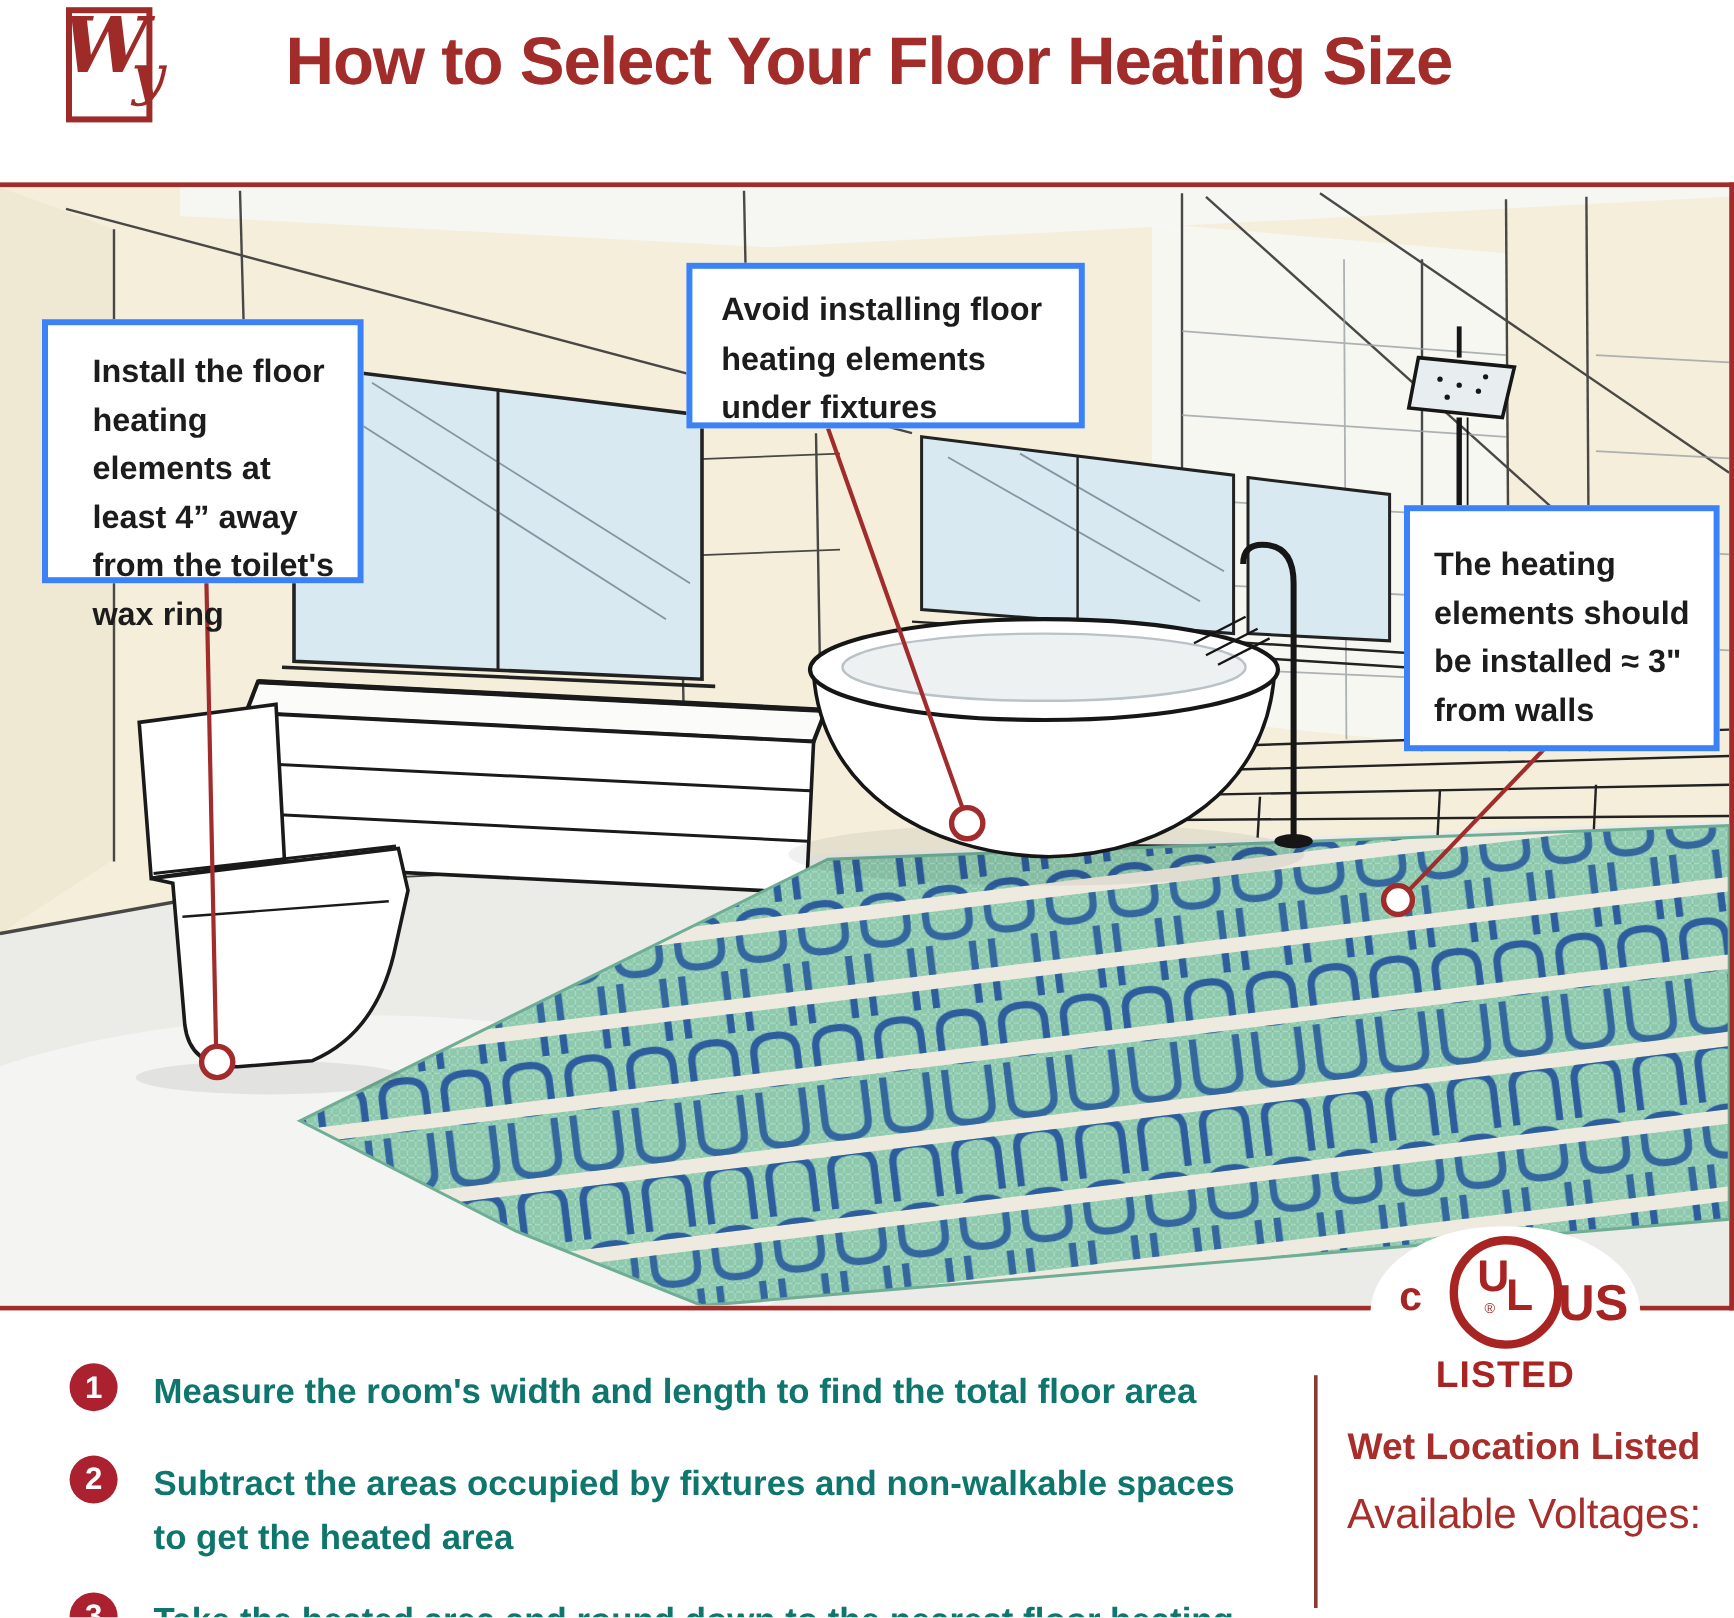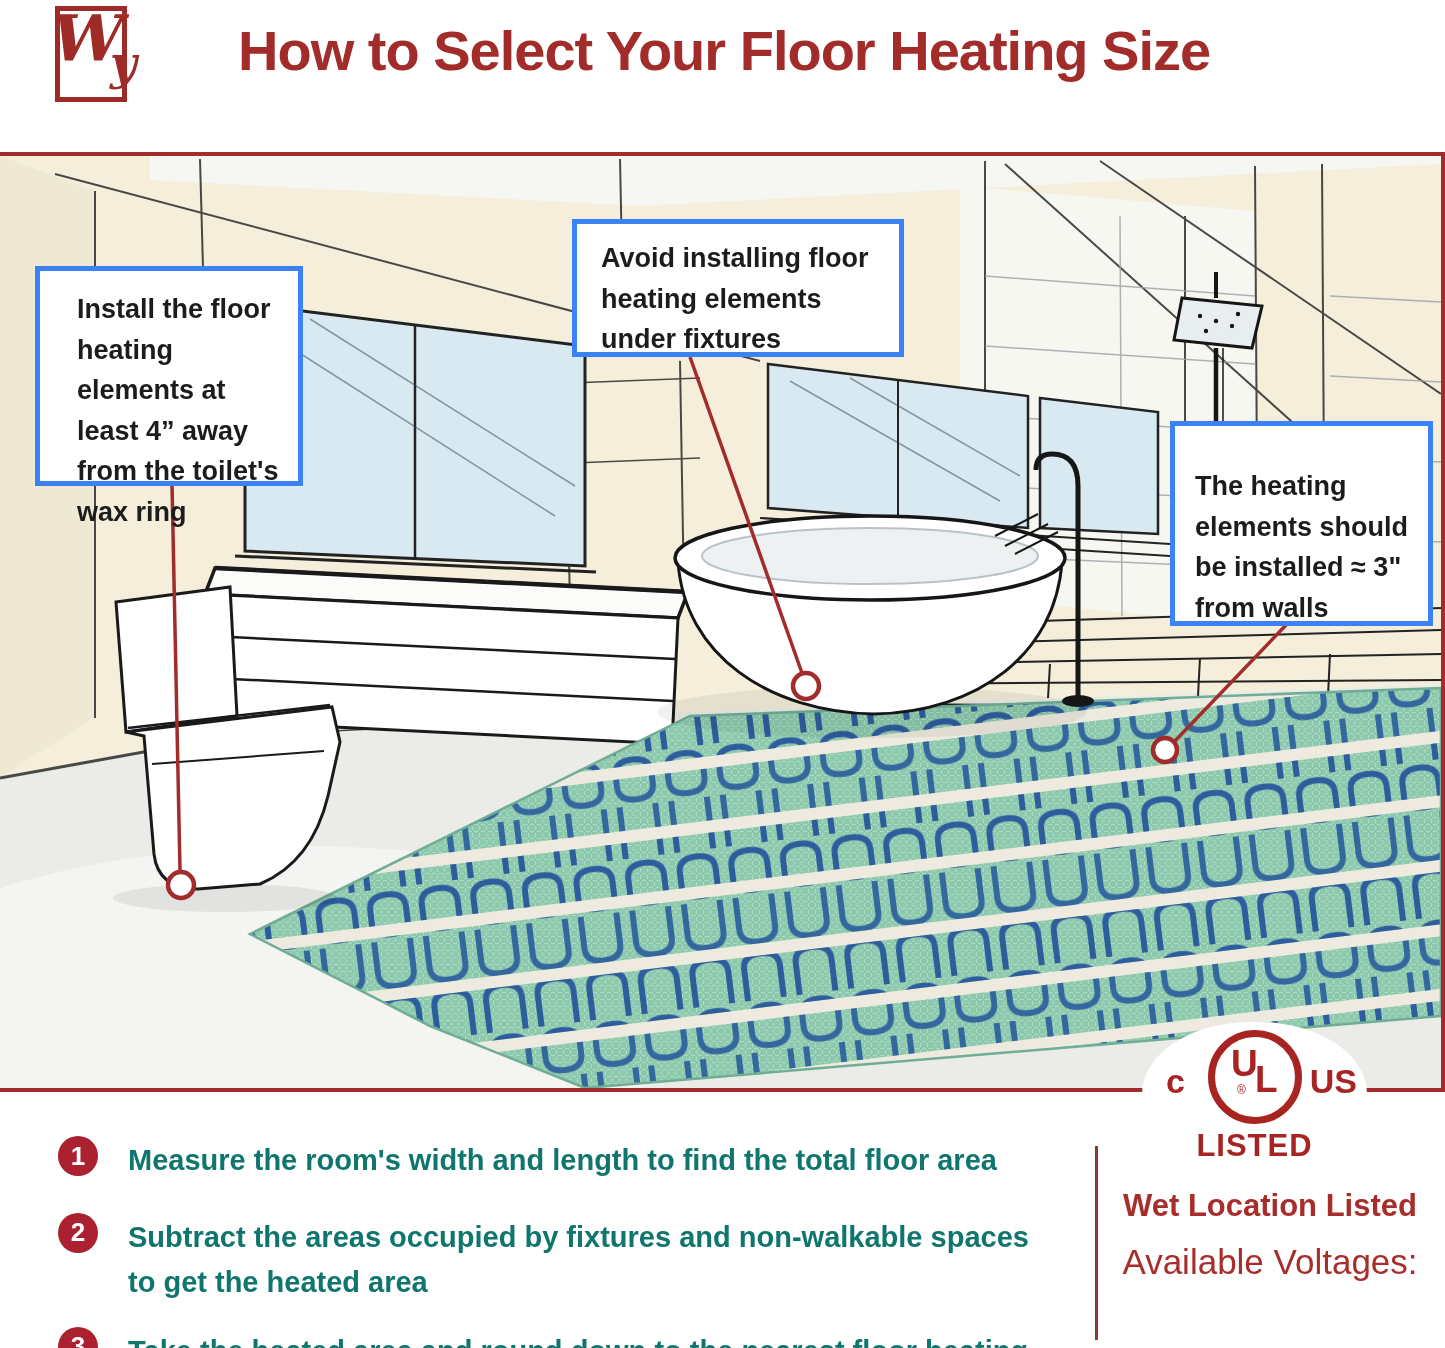--- a/index.html
+++ b/index.html
@@ -16,27 +16,27 @@
   
   .frame{position:absolute;left:0;top:152px;width:1441px;height:932px;
       border-top:4px solid #a22c2a;border-bottom:4px solid #a22c2a;border-right:4px solid #a22c2a;
       background:#f4eedb;}
   .frame svg{position:absolute;left:0;top:0;}
   
   .callout{position:absolute;background:#ffffff;border:5px solid #3b82f6;color:#1c1c1c;
       font-size:27px;line-height:1.5;font-weight:600;box-sizing:border-box;}
   .callout.toilet{left:35px;top:110px;width:268px;height:220px;padding:18px 10px 10px 37px;}
   .callout.fixtures{left:572px;top:63px;width:332px;height:138px;padding:14px 10px 10px 24px;}
-  .callout.walls{left:1170px;top:265px;width:263px;height:205px;padding:40px 8px 8px 20px;}
+  .callout.walls{left:1170px;top:265px;width:263px;height:205px;padding:24px 8px 8px 20px;}
   
   .ul-badge{position:absolute;left:1142px;top:1022px;width:225px;height:150px;background:#fff;
       border-radius:48% 48% 40% 40%;z-index:6;color:#a82423;text-align:center;}
   .ul-row{position:relative;height:102px;}
   .ul-c{position:absolute;left:24px;top:40px;font-size:34px;font-weight:bold;}
-  .ul-us{position:absolute;right:10px;top:40px;font-size:34px;font-weight:bold;}
+  .ul-us{position:absolute;right:10px;top:40px;font-size:42px;font-weight:bold;}
   .ul-circle{position:absolute;left:66px;top:8px;width:80px;height:80px;border:7px solid #a82423;
       border-radius:50%;}
   .ul-u{position:absolute;left:16px;top:6px;font-size:37px;font-weight:bold;}
   .ul-l{position:absolute;left:40px;top:22px;font-size:37px;font-weight:bold;}
   .ul-reg{position:absolute;left:22px;top:46px;font-size:12px;}
   .ul-listed{font-size:31px;font-weight:bold;letter-spacing:1px;margin-top:4px;}
   
   .steps{position:absolute;left:58px;top:1136px;width:1000px;z-index:3;}
   .step{display:flex;align-items:flex-start;margin-bottom:30px;}
   .step:nth-child(2){margin-bottom:22px;}

